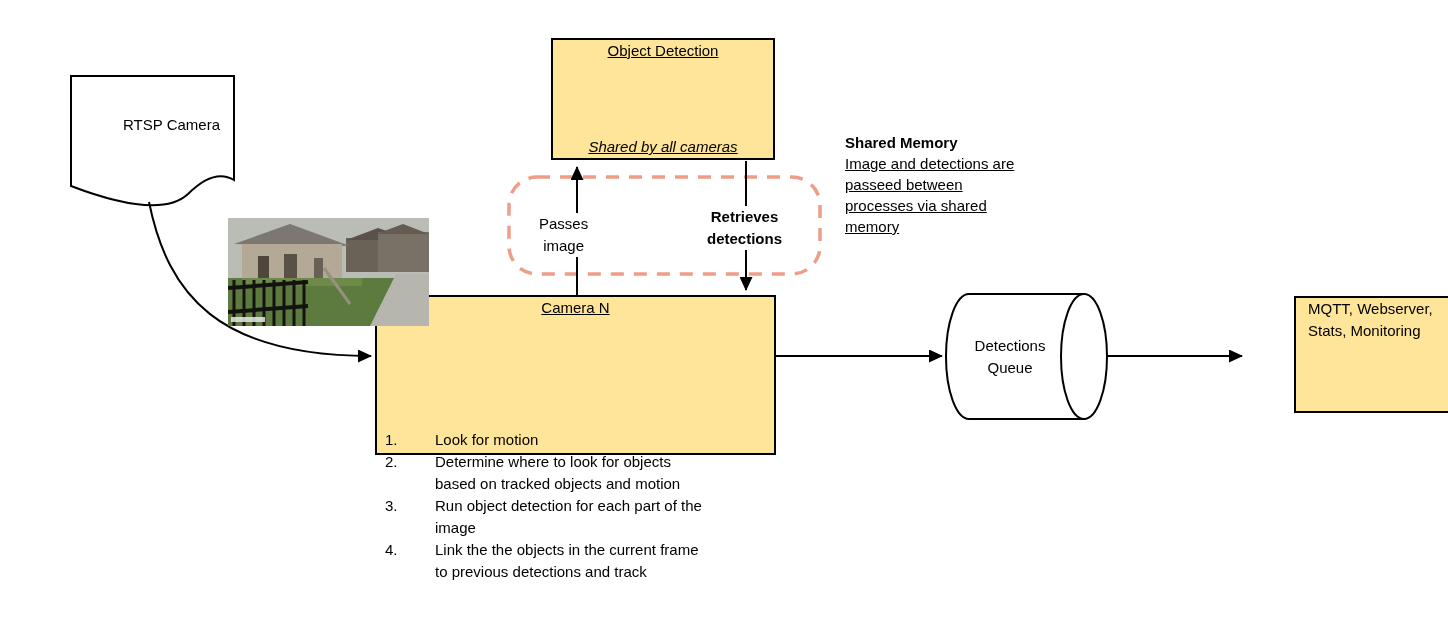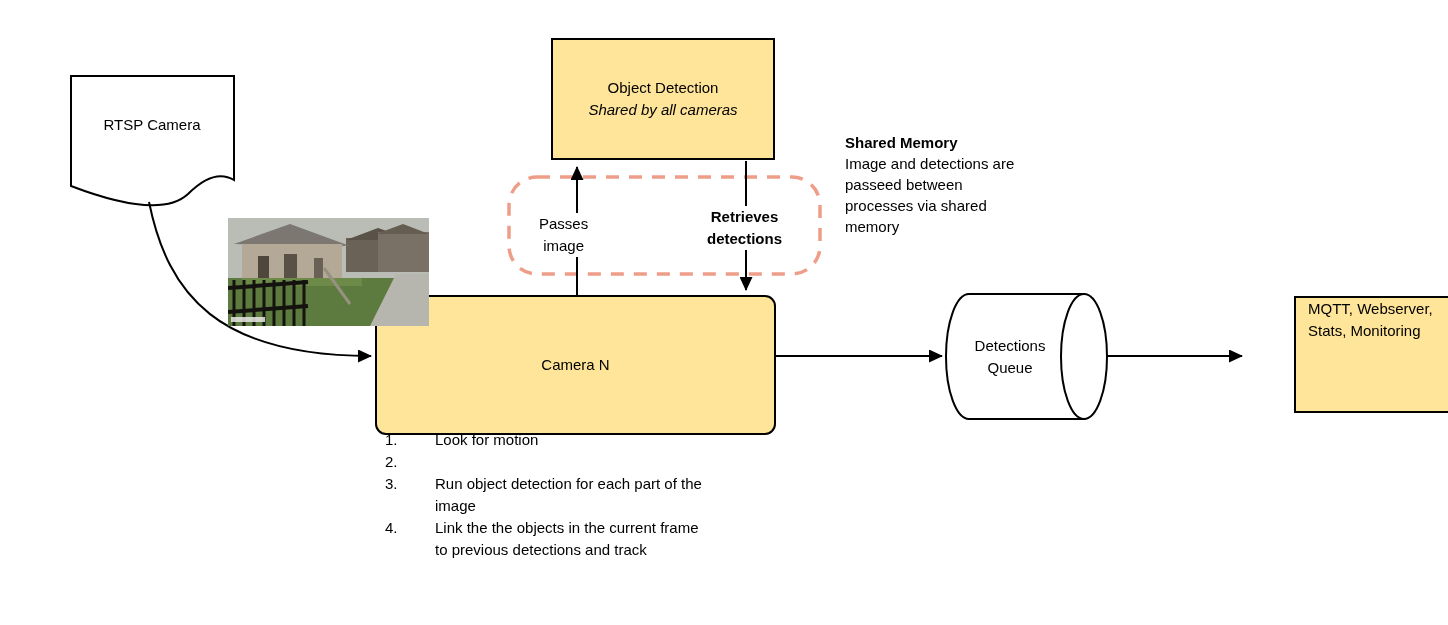--- a/index.html
+++ b/index.html
@@ -7,26 +7,26 @@
     position:relative; width:1448px; height:625px; background:#ffffff;
     font-family:"Liberation Sans", sans-serif; color:#000; font-size:15px; overflow:hidden;
   }
   svg.layer { position:absolute; left:0; top:0; z-index:2; pointer-events:none; }
   .node {
     position:absolute; box-sizing:border-box;
     background:var(--node-fill,#ffe599);
     border:2px solid var(--node-border,#000);
     z-index:1;
   }
-  .node-center { display:flex; flex-direction:column; align-items:center; justify-content:center; text-align:center; line-height:22px; }
+  .node-center { display:flex; flex-direction:column; align-items:center; justify-content:space-between; text-align:center; line-height:22px;text-decoration:underline; }
   .subtitle-italic { font-style:italic; }
   .photo { position:absolute; left:228px; top:218px; width:201px; height:108px; z-index:3; }
   .photo svg { display:block; width:100%; height:100%; }
   .label, .note, .edge-label, .steps { position:absolute; z-index:4; line-height:21px; }
-  .note { white-space:pre-line; }
+  .note { white-space:pre-line;text-decoration:underline; }
   .edge-label { background:#fff; white-space:pre-line; line-height:22px; padding:0 2px;text-align:center; }
   .bold { font-weight:bold; }
   .center { text-align:center; }
   .dash-rect { stroke:var(--shared-memory-dash,#ee9d89); }
   .outline-shape { fill:#ffffff; stroke:#000; stroke-width:2; }
   .arrow { stroke:var(--arrow,#000); stroke-width:2; fill:none; }
   .steps { line-height:22px; }
   .step { display:flex; }
   .step-num { flex:none; width:50px; }
   .step-text { white-space:pre-line; }
@@ -35,21 +35,21 @@
 </head>
 <body>
 
 <div class="canvas">
 
   <div class="node node-center" style="left:551px; top:38px; width:224px; height:122px;">
     <div>Object Detection</div>
     <div class="subtitle-italic">Shared by all cameras</div>
   </div>
 
-  <div class="node node-center" style="left:375px; top:295px; width:401px; height:140px;border-radius:11px;">
+  <div class="node node-center" style="left:375px; top:295px; width:401px; height:160px;">
     <div>Camera N</div>
   </div>
 
   <div class="node mqtt-box" style="left:1246px; top:296px; width:175px; height:117px;">
     <div>MQTT, Webserver,
 Stats, Monitoring</div>
   </div>
 
   <svg class="layer" width="1448" height="625" viewBox="0 0 1448 625">
     <defs>
@@ -97,21 +97,21 @@
       <line x1="26" y1="62" x2="26" y2="108" stroke="#14120f" stroke-width="3"></line>
       <line x1="36" y1="62" x2="36" y2="108" stroke="#14120f" stroke-width="3"></line>
       <line x1="46" y1="62" x2="46" y2="108" stroke="#14120f" stroke-width="3"></line>
       <line x1="56" y1="62" x2="56" y2="108" stroke="#14120f" stroke-width="3"></line>
       <line x1="66" y1="62" x2="66" y2="108" stroke="#14120f" stroke-width="3"></line>
       <line x1="76" y1="62" x2="76" y2="108" stroke="#14120f" stroke-width="3"></line>
       <rect x="3" y="99" width="34" height="5" fill="#e8e8e4" opacity="0.85"></rect>
     </svg>
   </div>
 
-  <div class="label center" style="left:70px; top:114px; width:164px;">RTSP Camera</div>
+  <div class="label center" style="left:56px; top:114px; width:164px;text-align:right;">RTSP Camera</div>
 
   <div class="label center" style="left:955px; top:335px; width:110px; line-height:22px; white-space:pre-line;">Detections
 Queue</div>
 
   <div class="edge-label" style="left:537px; top:213px;">Passes
 image</div>
 
   <div class="edge-label" style="left:705px; top:206px;font-weight:bold;">Retrieves
 detections</div>
 
@@ -125,20 +125,22 @@
   </div>
 
 
   <div class="steps" style="left:385px; top:429px; width:400px;">
     <div class="step">
       <span class="step-num">1.</span>
       <span class="step-text">Look for motion</span>
     </div>
     <div class="step">
       <span class="step-num">2.</span>
+      <span class="step-text">Determine where to look for objects
+based on tracked objects and motion</span>
     </div>
     <div class="step">
       <span class="step-num">3.</span>
       <span class="step-text">Run object detection for each part of the
 image</span>
     </div>
     <div class="step">
       <span class="step-num">4.</span>
       <span class="step-text">Link the the objects in the current frame
 to previous detections and track</span>

